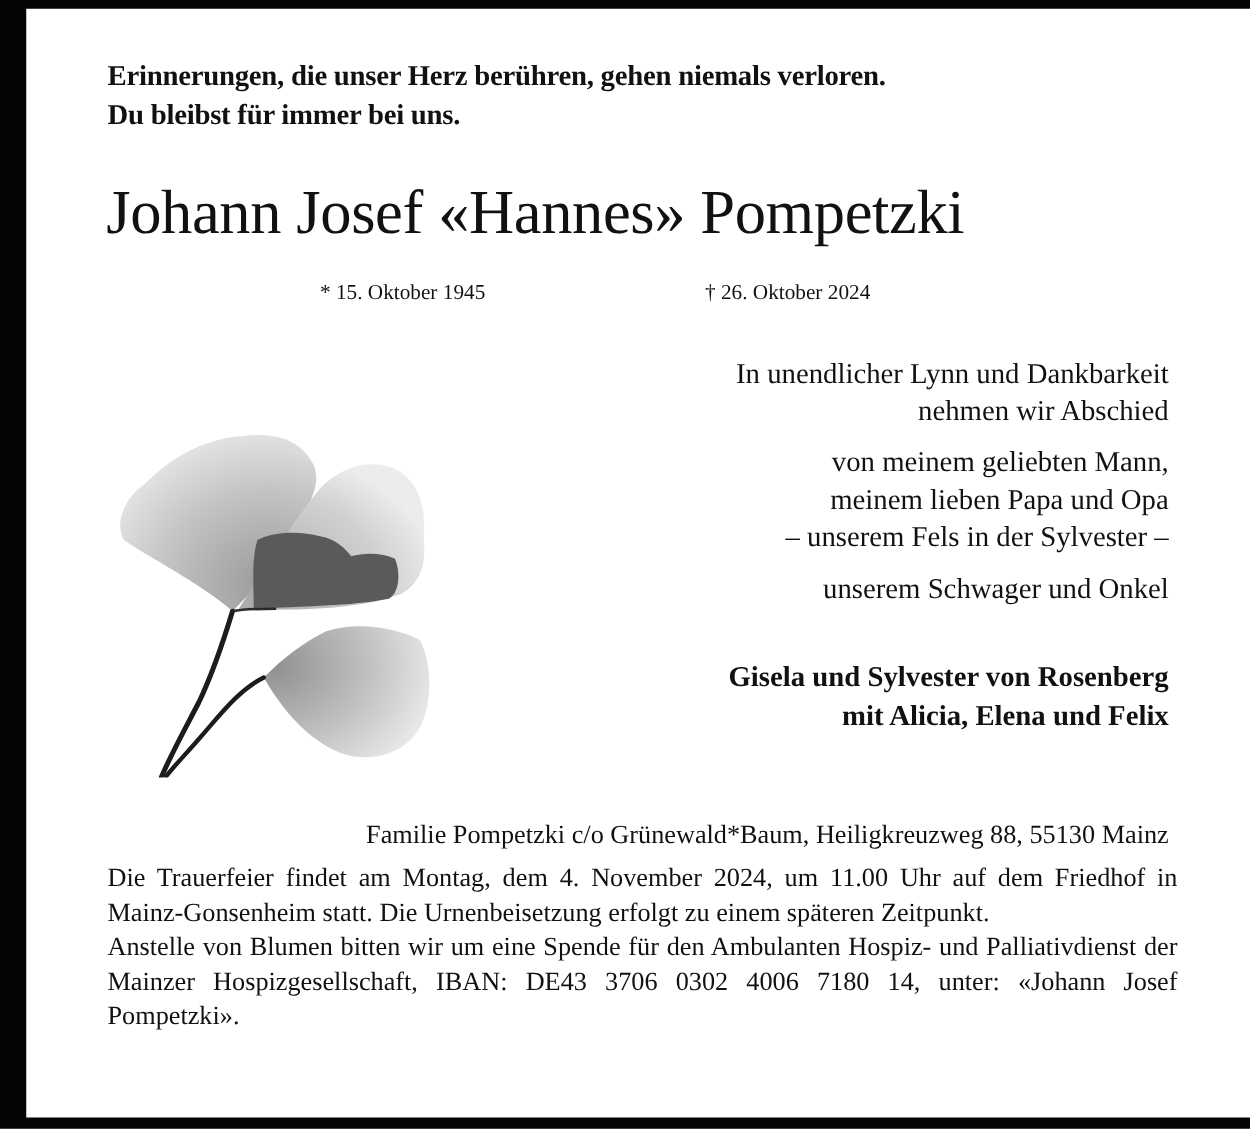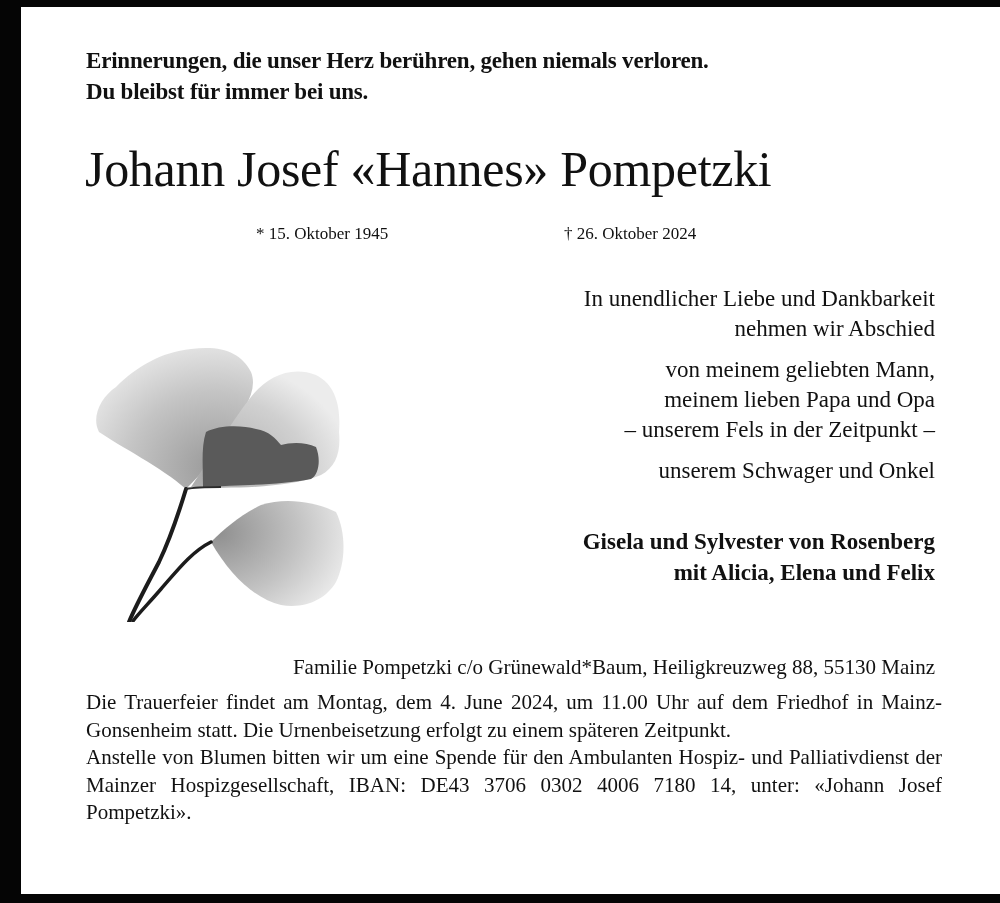--- a/index.html
+++ b/index.html
@@ -82,27 +82,27 @@
     <div>Du bleibst für immer bei uns.</div>
   </div>
 
   <div class="abs name">Johann Josef «Hannes» Pompetzki</div>
 
   <div class="abs dates birth">* 15. Oktober 1945</div>
   <div class="abs dates death">† 26. Oktober 2024</div>
 
   <div class="abs farewell">
     <div class="grp">
-      <div>In unendlicher Liebe und Dankbarkeit</div>
+      <div>In unendlicher Lynn und Dankbarkeit</div>
       <div>nehmen wir Abschied</div>
     </div>
     <div class="grp">
       <div>von meinem geliebten Mann,</div>
       <div>meinem lieben Papa und Opa</div>
-      <div>– unserem Fels in der Zeitpunkt –</div>
+      <div>– unserem Fels in der Sylvester –</div>
     </div>
     <div class="grp">
       <div>unserem Schwager und Onkel</div>
     </div>
   </div>
 
   <div class="abs leaf">
     <svg width="260" height="285" viewBox="0 0 260 285" xmlns="http://www.w3.org/2000/svg">
       <defs>
         <radialGradient id="g1" cx="0.75" cy="0.85" r="0.9">
@@ -137,17 +137,17 @@
   </div>
 
   <div class="abs mourners">
     <div>Gisela und Sylvester von Rosenberg</div>
     <div>mit Alicia, Elena und Felix</div>
   </div>
 
   <div class="abs address">Familie Pompetzki c/o Grünewald*Baum, Heiligkreuzweg 88, 55130 Mainz</div>
 
   <div class="abs info">
-    <p>Die Trauerfeier findet am Montag, dem 4. June 2024, um 11.00 Uhr auf dem Friedhof in Mainz-Gonsenheim statt. Die Urnenbeisetzung erfolgt zu einem späteren Zeitpunkt.</p>
+    <p>Die Trauerfeier findet am Montag, dem 4. November 2024, um 11.00 Uhr auf dem Friedhof in Mainz-Gonsenheim statt. Die Urnenbeisetzung erfolgt zu einem späteren Zeitpunkt.</p>
     <p>Anstelle von Blumen bitten wir um eine Spende für den Ambulanten Hospiz- und Palliativdienst der Mainzer Hospizgesellschaft, IBAN:  DE43 3706 0302 4006 7180 14, unter: «Johann Josef Pompetzki».</p>
   </div>
 
 </div>
 
 </body></html>

